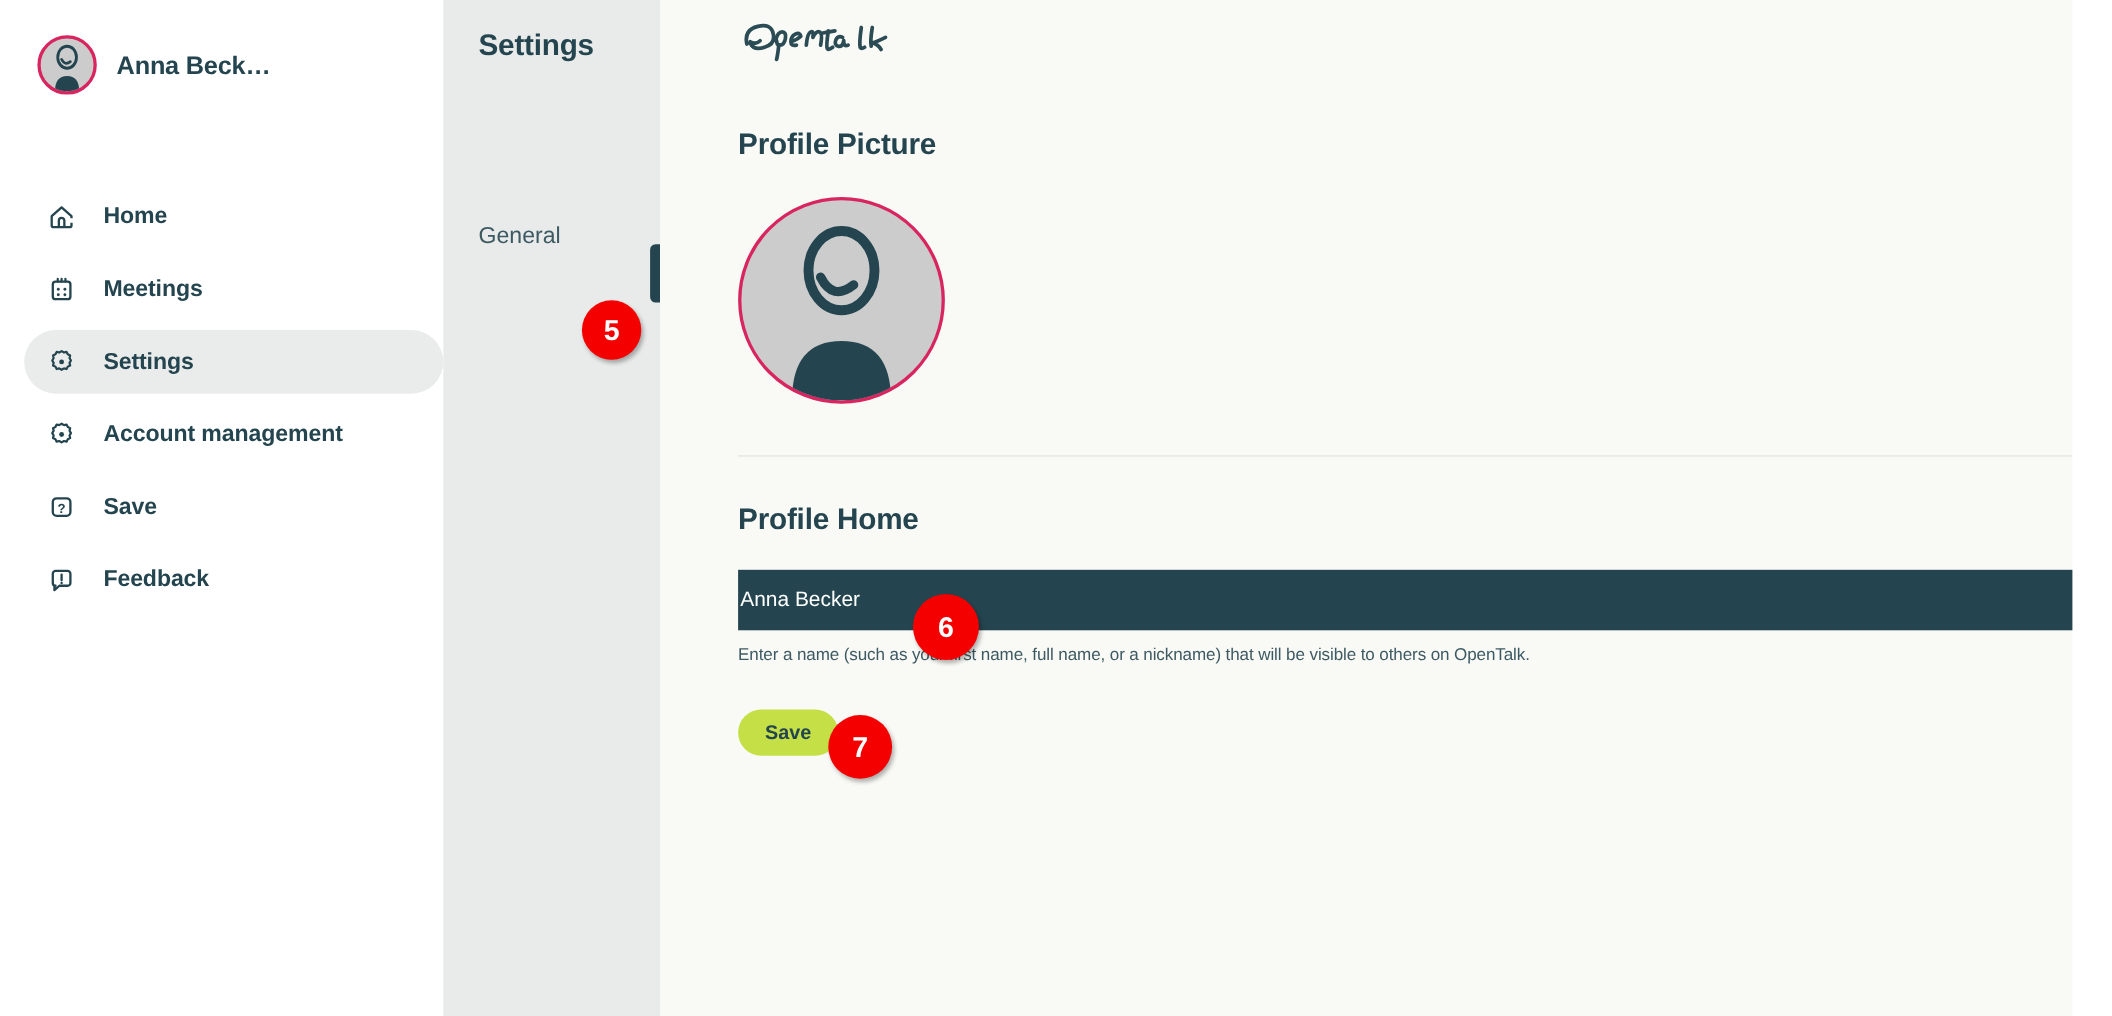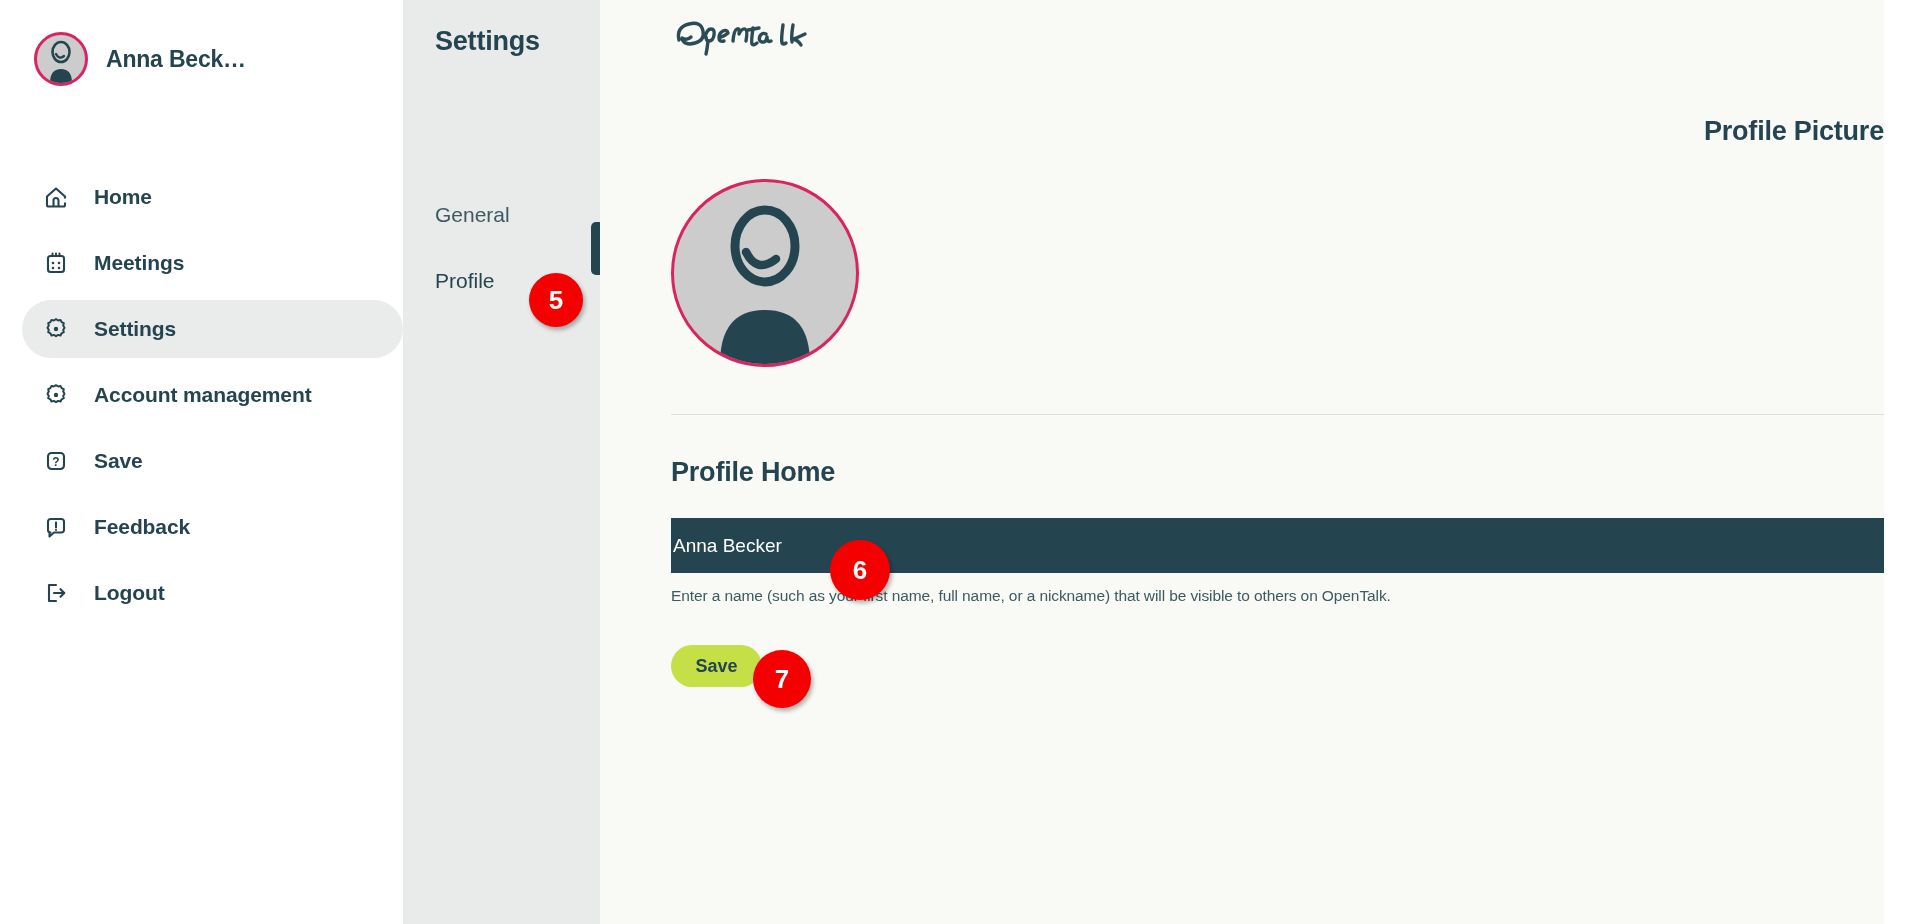--- a/index.html
+++ b/index.html
@@ -142,21 +142,21 @@
   .logo {
     padding-top: 14px;
     height: 64px;
   }
   .section-title {
     font-size: 27px;
     font-weight: 700;
     color: #24454f;
     letter-spacing: -0.2px;
   }
-  .pp-title { margin-top: 52px; text-align: right; }
+  .pp-title { margin-top: 52px; }
   .avatar-big {
     margin-top: 32px;
     width: 188px;
     height: 188px;
     border-radius: 50%;
     border: 3px solid #d8245f;
     background: #cccccc;
     overflow: hidden;
   }
   .divider {
@@ -302,39 +302,28 @@
         <span class="nav-icon">
           <svg width="26" height="26" viewBox="0 0 26 26">
             <path d="M5 7.5 a2.5 2.5 0 0 1 2.5 -2.5 H18.5 A2.5 2.5 0 0 1 21 7.5 V16 a2.5 2.5 0 0 1 -2.5 2.5 H11 L6.5 22.5 V18.5 H7.5 A2.5 2.5 0 0 1 5 16 Z" fill="none" stroke="#24454f" stroke-width="2.1" stroke-linejoin="round"></path>
             <line x1="13" y1="8.5" x2="13" y2="13.5" stroke="#24454f" stroke-width="2.1" stroke-linecap="round"></line>
             <circle cx="13" cy="16" r="1.1" fill="#24454f"></circle>
           </svg>
         </span>
         <span class="nav-label">Feedback</span>
       </div>
 
-      <div class="nav-item">
-        <span class="nav-icon">
-          <svg width="26" height="26" viewBox="0 0 26 26">
-            <path d="M13 5 H6 V21 H13" fill="none" stroke="#24454f" stroke-width="2.1" stroke-linejoin="round" stroke-linecap="round"></path>
-            <line x1="11" y1="13" x2="21" y2="13" stroke="#24454f" stroke-width="2.1" stroke-linecap="round"></line>
-            <path d="M17.5 9.2 L21.3 13 L17.5 16.8" fill="none" stroke="#24454f" stroke-width="2.1" stroke-linejoin="round" stroke-linecap="round"></path>
-          </svg>
-        </span>
-        <span class="nav-label">Logout</span>
-      </div>
 
     </nav>
   </div>
 
   <div class="settings-panel">
     <div class="settings-title">Settings</div>
     <div class="settings-nav">
       <div class="settings-link">General</div>
-      <div class="settings-link active">Profile</div>
     </div>
     <div class="active-indicator"></div>
   </div>
 
   <div class="content">
 
     <div class="logo">
       <svg width="170" height="48" viewBox="0 0 170 48">
         <g fill="none" stroke="#2b4c55" stroke-width="3.4" stroke-linecap="round" stroke-linejoin="round">
           <path d="M8 26 q-3 -13 10 -16 q12 -3 14 7 q2 9 -8 12 q-10 3 -13 -4"></path>

